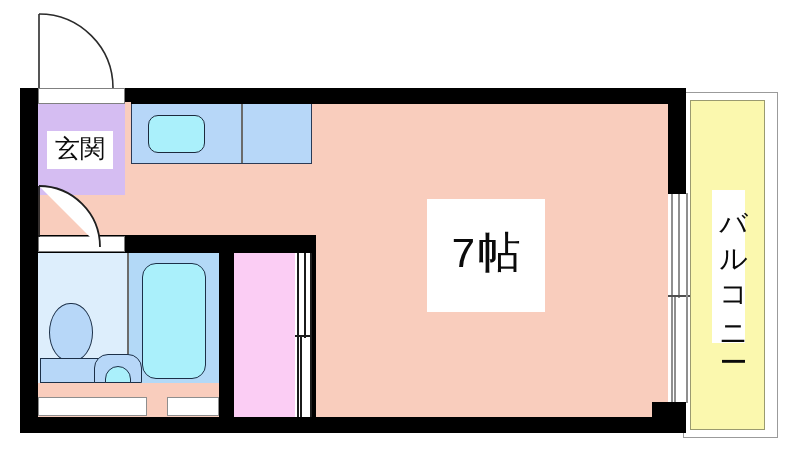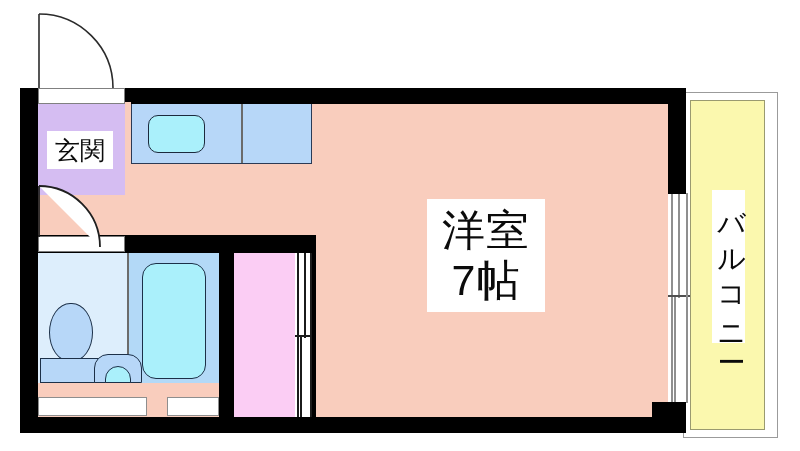--- a/index.html
+++ b/index.html
@@ -33,21 +33,21 @@
   .white-op  { background: #ffffff; border: 1px solid #8e8e8e; box-sizing: border-box; }
   .plain-white { background: #ffffff; }
 
   
   .label {
     background: #ffffff;
     color: #0b0b0b;
     display: flex;
     align-items: center;
     justify-content: center;
-    font-family: Liberation Sans, sans-serif;
+    font-family: Liberation Mono, monospace;
     line-height: 1;
     white-space: pre;
   }
   .label-genkan { font-size: 25px; letter-spacing: 0px; }
   .label-cl { font-size: 31px; letter-spacing: 5px; font-family: "Liberation Sans", sans-serif; }
   .label-main {
     flex-direction: column;
     font-size: 43px;
     line-height: 1.15;
     letter-spacing: 1px;
@@ -152,20 +152,19 @@
   </svg>
 
   <svg class="abs arc-svg" width="120" height="105" style="left:38px; top:175px;">
     <path d="M 1 11 L 1 62" stroke="#1f1f1f" stroke-width="1.8" fill="none"></path>
     <path d="M 1 11 A 61 61 0 0 1 62 72" stroke="#1f1f1f" stroke-width="1.8" fill="#ffffff"></path>
   </svg>
 
   <div class="abs label label-genkan" style="left:47px; top:131px; width:66px; height:38px;">玄関</div>
 
   <div class="abs label label-main" style="left:427px; top:199px; width:118px; height:113px;">
-    <span>洋室</span>
     <span>7帖</span>
   </div>
 
 
   <div class="abs label label-balcony" style="left:712px; top:190px; width:33px; height:151px;">バルコニー</div>
 
 </div>
 
 </body></html>

